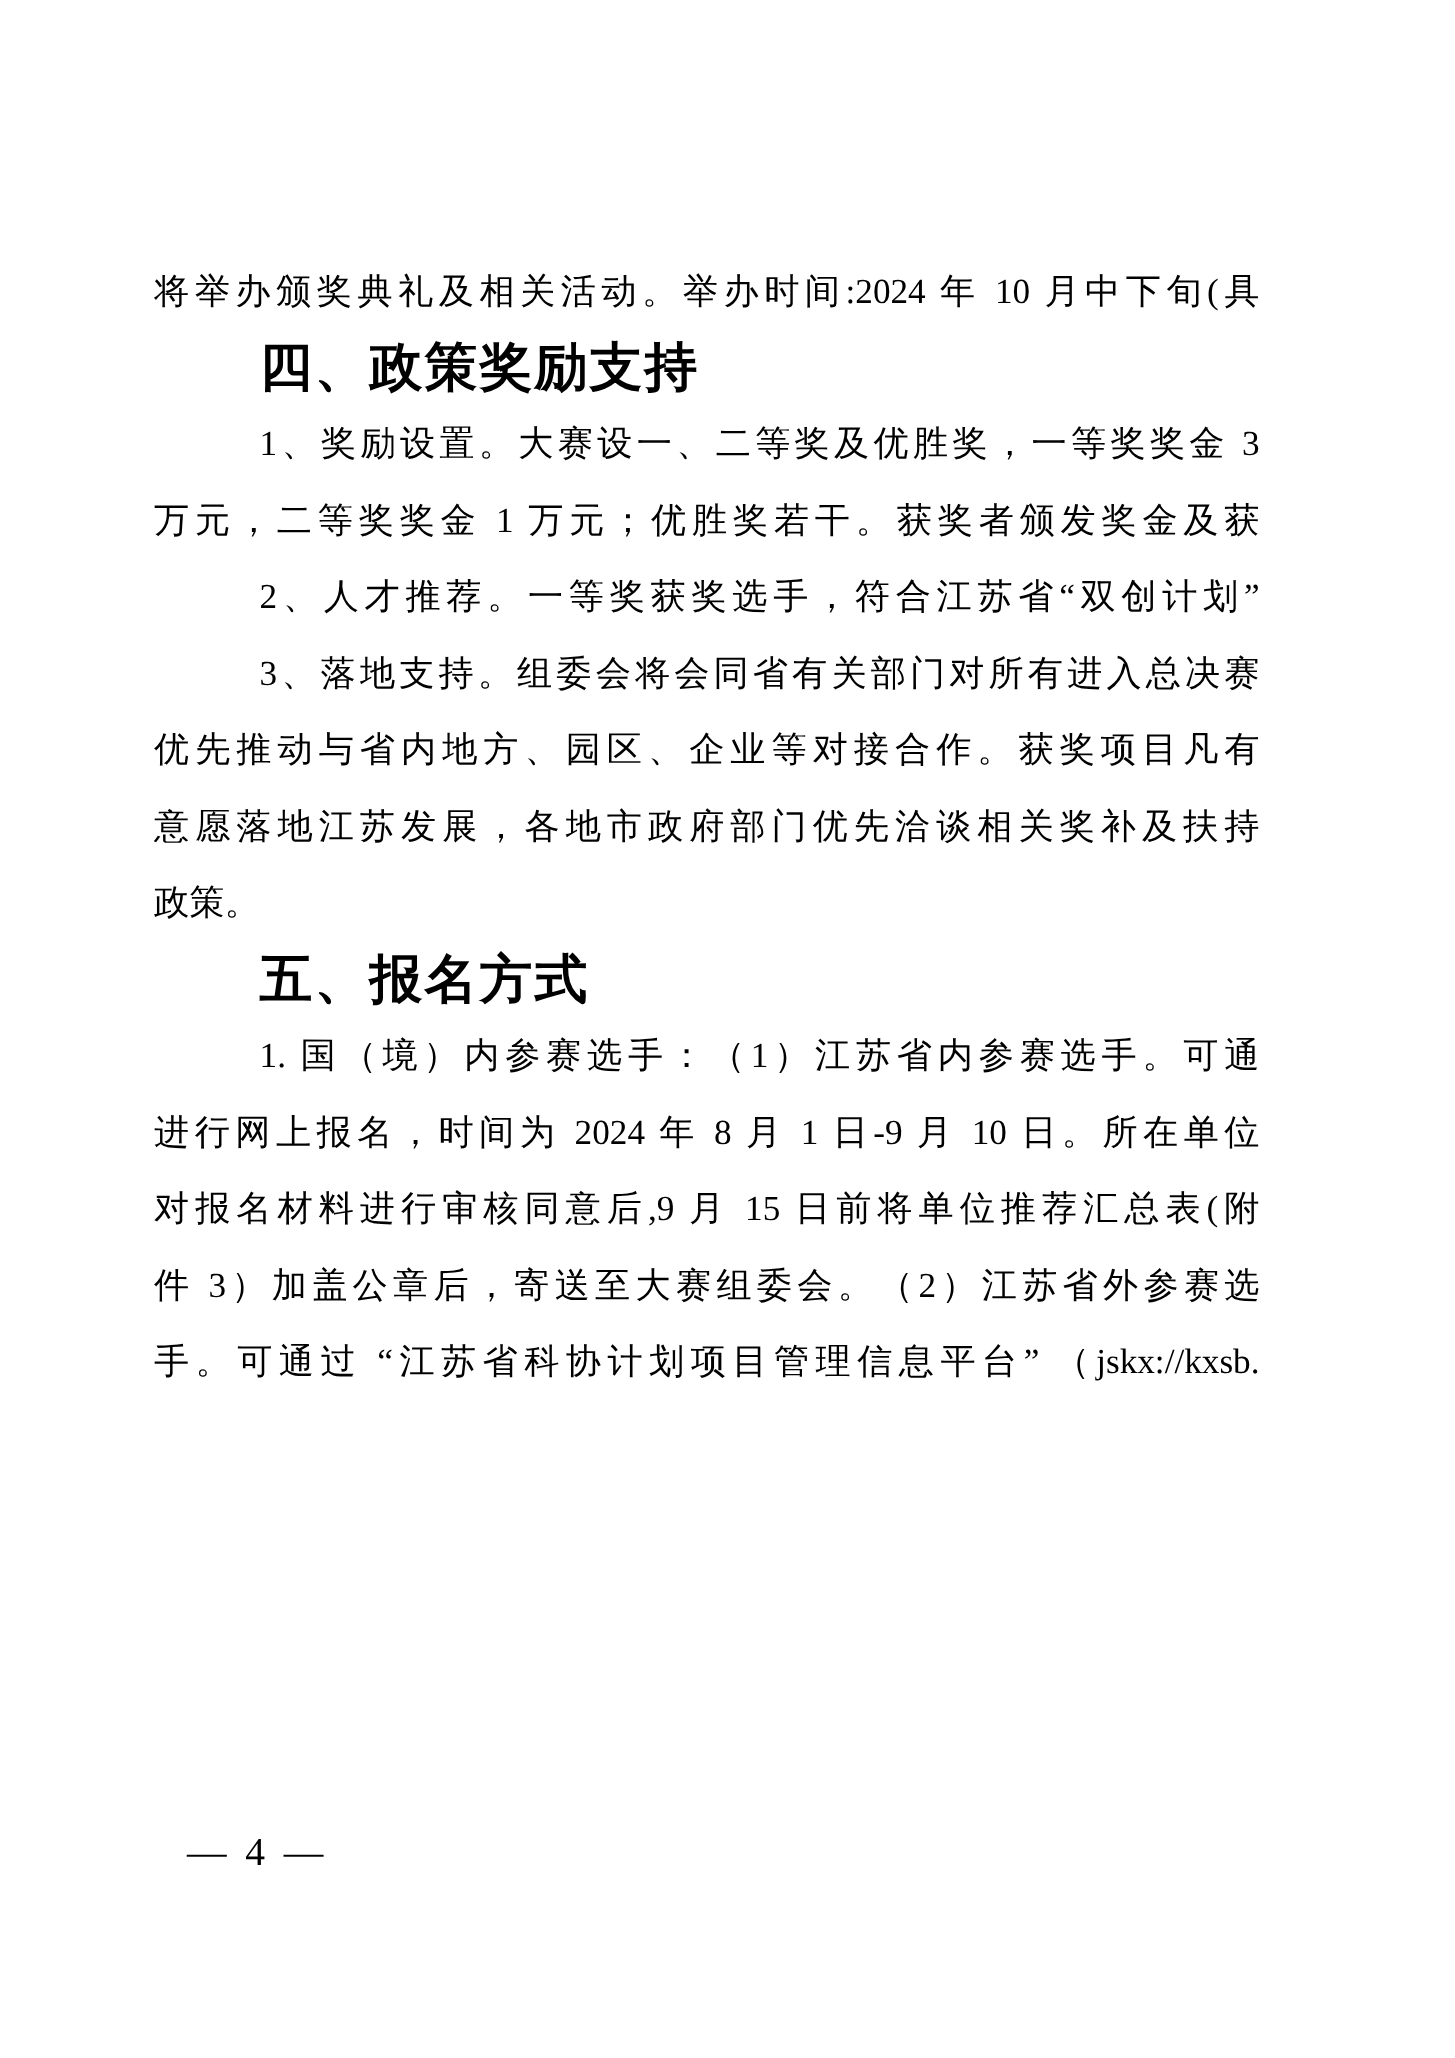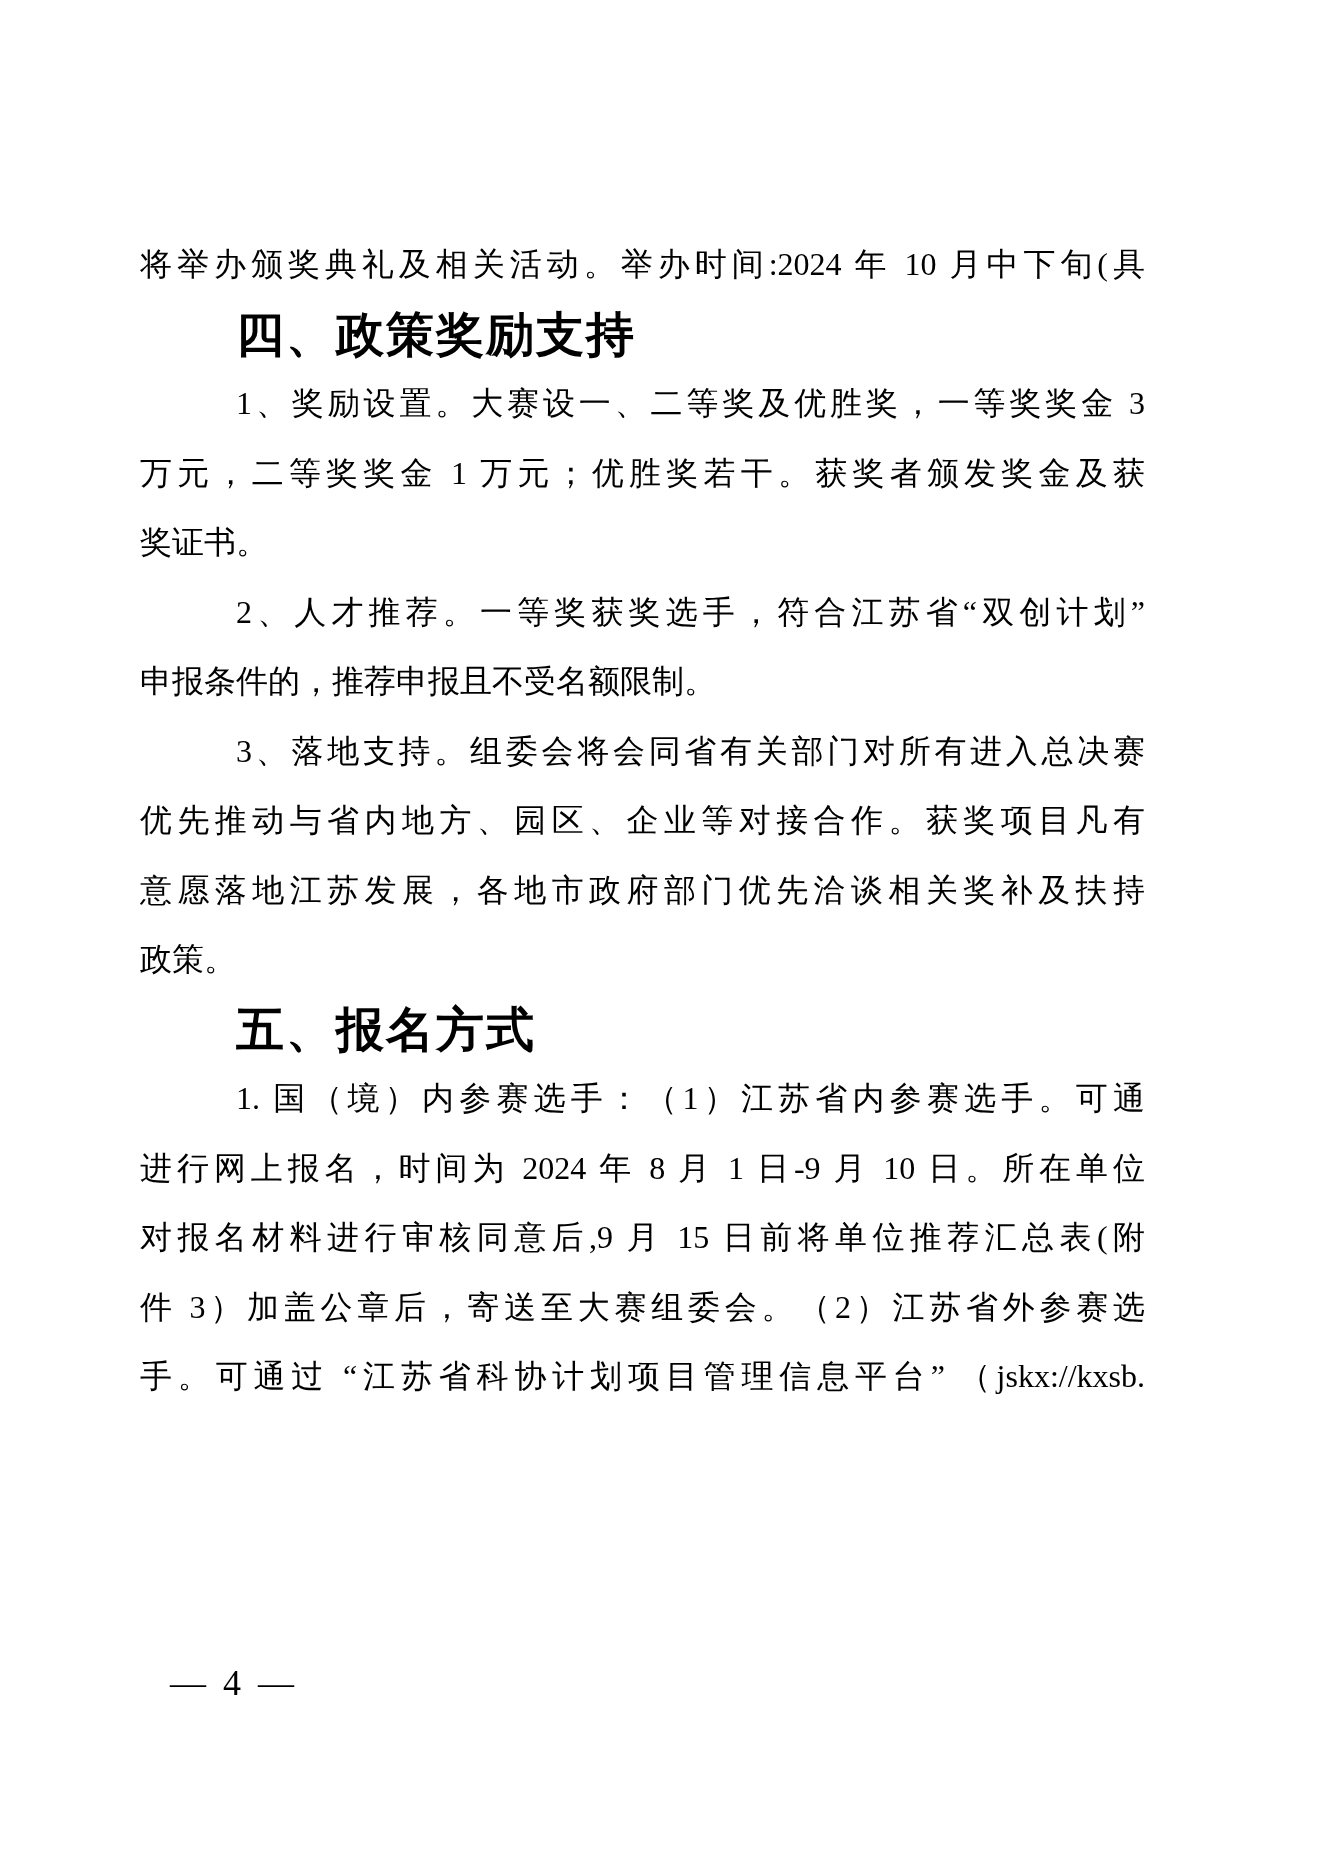--- a/index.html
+++ b/index.html
@@ -56,25 +56,23 @@
   <main class="doc-body" id="doc-body">
       <div class="block paragraph">
         <div class="line">将举办颁奖典礼及相关活动。举办时间:2024 年 10 月中下旬(具</div>
       </div>
       <div class="block heading">
         <div class="line indent flush">四、政策奖励支持</div>
       </div>
       <div class="block paragraph">
         <div class="line indent">1、奖励设置。大赛设一、二等奖及优胜奖，一等奖奖金 3</div>
         <div class="line">万元，二等奖奖金 1 万元；优胜奖若干。获奖者颁发奖金及获</div>
-        <div class="line flush">奖证书。</div>
       </div>
       <div class="block paragraph">
         <div class="line indent">2、人才推荐。一等奖获奖选手，符合江苏省“双创计划”</div>
-        <div class="line flush">申报条件的，推荐申报且不受名额限制。</div>
       </div>
       <div class="block paragraph">
         <div class="line indent">3、落地支持。组委会将会同省有关部门对所有进入总决赛</div>
         <div class="line">优先推动与省内地方、园区、企业等对接合作。获奖项目凡有</div>
         <div class="line">意愿落地江苏发展，各地市政府部门优先洽谈相关奖补及扶持</div>
         <div class="line flush">政策。</div>
       </div>
       <div class="block heading">
         <div class="line indent flush">五、报名方式</div>
       </div>

